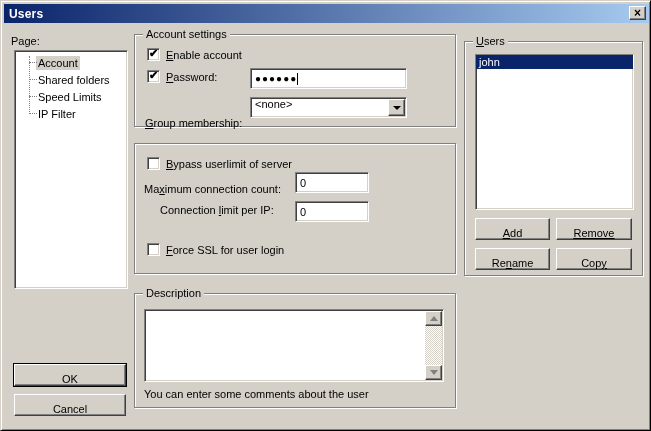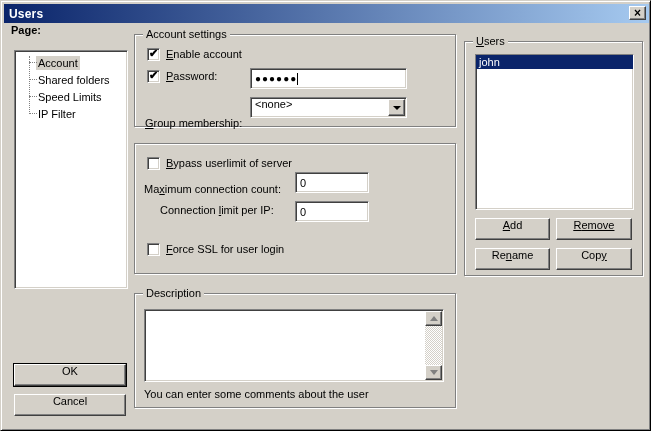--- a/index.html
+++ b/index.html
@@ -39,26 +39,26 @@
   .groupbox{
     position:absolute;border:1px solid #808080;
     box-shadow:1px 1px 0 #fff, inset 1px 1px 0 #fff;
   }
   .group-title{position:absolute;top:-7px;left:8px;background:#d4d0c8;padding:0 3px;white-space:nowrap;}
   
   .btn{
     position:absolute;background:#d4d0c8;
     border:1px solid;border-color:#fff #404040 #404040 #fff;
     box-shadow:inset -1px -1px 0 #808080;
-    display:flex;align-items:flex-start;justify-content:center;
+    display:flex;align-items:flex-end;justify-content:center;
     font-size:11px;cursor:default;
   }
   .btn.default{box-shadow:0 0 0 1px #000, inset -1px -1px 0 #808080;}
   
-  .cb-row{position:absolute;display:flex;gap:6px;height:13px;}
+  .cb-row{position:absolute;display:flex;align-items:center;gap:6px;height:13px;}
   .checkbox{
     width:13px;height:13px;background:#fff;flex:none;position:relative;
     border:1px solid;border-color:#808080 #fff #fff #808080;
     box-shadow:inset 1px 1px 0 #404040, inset -1px -1px 0 #d4d0c8;
   }
   .checkbox.checked::after{
     content:"✔";position:absolute;left:1px;top:-2px;font-size:11px;font-weight:bold;color:#000;
   }
   .cb-text{white-space:nowrap;}
   
@@ -97,21 +97,21 @@
 
 <div class="window">
 
   <div class="titlebar">
     <span class="title">Users</span>
     <div class="close-btn">
       <span>×</span>
     </div>
   </div>
 
-  <span class="label" style="left:10px;top:23px;font-weight:bold;">Page:</span>
+  <span class="label" style="left:10px;top:34px;">Page:</span>
 
   <div class="tree sunken">
     <div class="tree-vline"></div>
     <div class="tree-row">
       <span class="tree-label selected">Account</span>
     </div>
     <div class="tree-row">
       <span class="tree-label">Shared folders</span>
     </div>
     <div class="tree-row">

